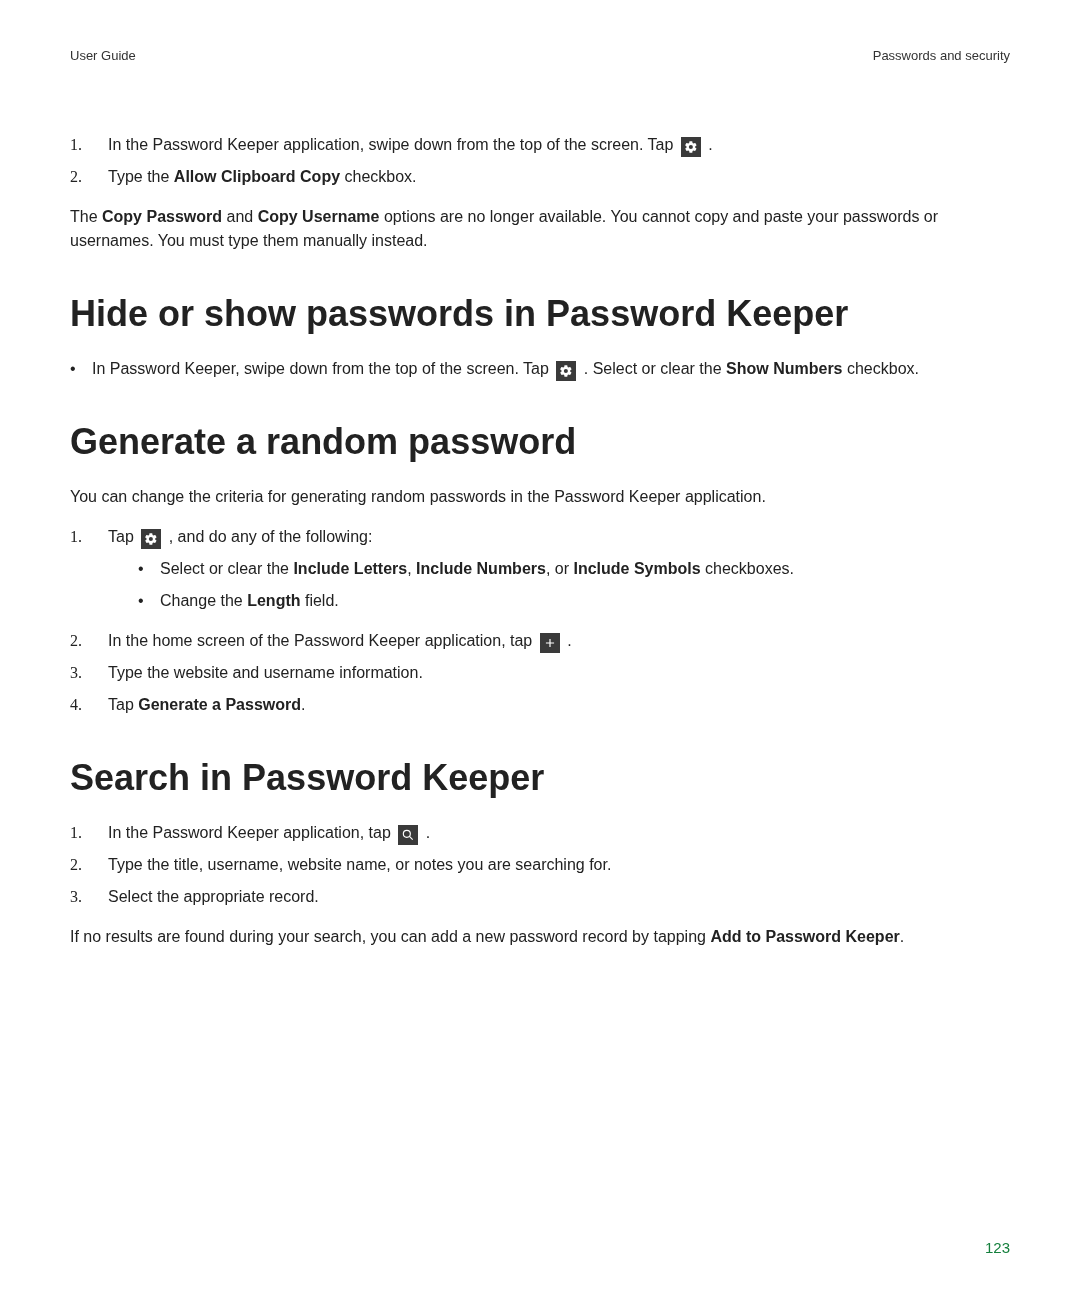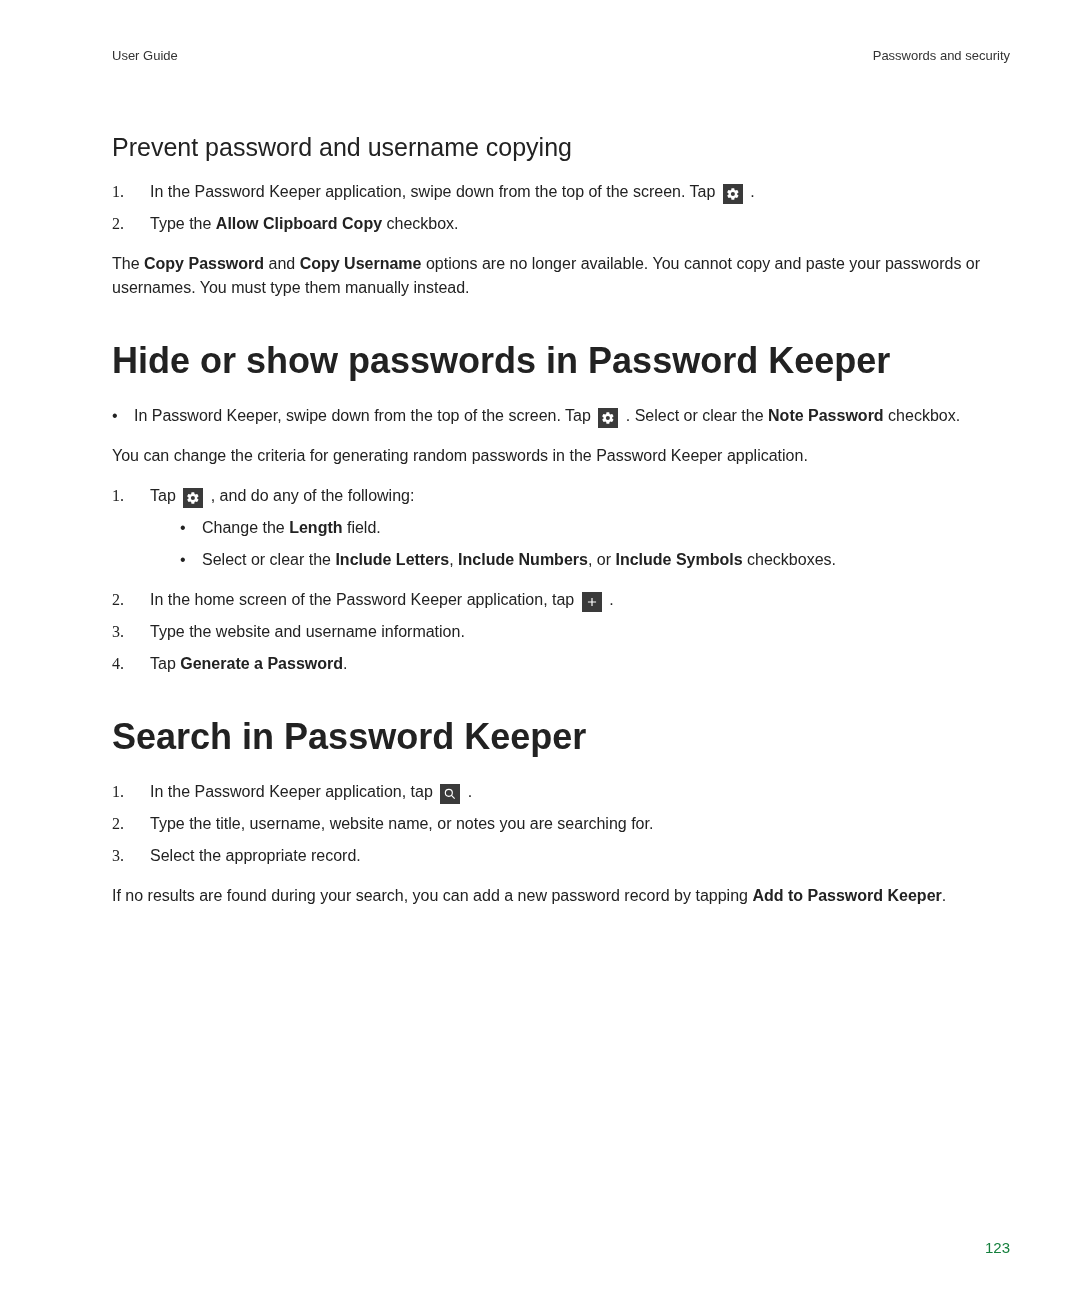--- a/index.html
+++ b/index.html
@@ -1,17 +1,17 @@
 <!DOCTYPE html>
 <html><head>
 <meta charset="utf-8">
 <style>
   * { box-sizing: border-box; margin: 0; padding: 0; }
   html, body { width: 1080px; height: 1296px; background: #fff; font-family: Arial, Helvetica, sans-serif; color: #222; }
-  .page { padding: 48px 70px 0 112px; position: relative; height: 100%; }
+  .page { padding: 48px 70px 0 70px; position: relative; height: 100%; }
   .header { display: flex; justify-content: space-between; font-size: 13px; color: #333; margin-bottom: 70px; }
   .h3 { font-size: 25px; font-weight: 400; margin-bottom: 18px; }
   .h2 { font-size: 36px; font-weight: 700; margin-top: 40px; margin-bottom: 22px; }
   .body-text { font-size: 16px; line-height: 1.5; margin-bottom: 16px; }
   ol.numbered { list-style: none; padding-left: 0; margin-bottom: 16px; }
   ol.numbered > li { display: flex; align-items: flex-start; margin-bottom: 8px; font-size: 16px; line-height: 1.5; }
   ol.numbered > li .num { width: 38px; flex-shrink: 0; font-family: Georgia, 'Times New Roman', serif; }
   ol.numbered > li .li-body { flex: 1; }
   ul.bulleted { list-style: none; padding-left: 20px; margin-bottom: 16px; }
   ul.bulleted > li { position: relative; padding-left: 22px; margin-bottom: 8px; font-size: 16px; line-height: 1.5; }
@@ -29,21 +29,20 @@
 </head>
 <body>
 
 <div class="page">
 
   <div class="header">
     <span>User Guide</span>
     <span>Passwords and security</span>
   </div>
 
-  <div class="h3">Prevent password and username copying</div>
   <ol class="numbered">
     <li>
       <span class="num">1.</span>
       <span class="li-body">
         <span>In the Password Keeper application, swipe down from the top of the screen. Tap </span>
         <span class="icon-box">
           <svg viewBox="0 0 24 24" fill="#fff">
               <path d="M19.14,12.94a7,7,0,0,0,.05-.94,7,7,0,0,0-.05-.94l2.11-1.65a.5.5,0,0,0,.12-.64l-2-3.46a.5.5,0,0,0-.61-.22l-2.49,1a7,7,0,0,0-1.63-.94l-.38-2.65A.5.5,0,0,0,13.77,2H9.77a.5.5,0,0,0-.49.42L8.9,5.07a7,7,0,0,0-1.63.94l-2.49-1a.5.5,0,0,0-.61.22l-2,3.46a.5.5,0,0,0,.12.64L4.4,11a7,7,0,0,0,0,1.88L2.29,14.53a.5.5,0,0,0-.12.64l2,3.46a.5.5,0,0,0,.61.22l2.49-1a7,7,0,0,0,1.63.94l.38,2.65a.5.5,0,0,0,.49.42h4a.5.5,0,0,0,.49-.42l.38-2.65a7,7,0,0,0,1.63-.94l2.49,1a.5.5,0,0,0,.61-.22l2-3.46a.5.5,0,0,0-.12-.64ZM11.77,15.5A3.5,3.5,0,1,1,15.27,12,3.5,3.5,0,0,1,11.77,15.5Z"></path>
             </svg>
         </span>
@@ -63,42 +62,43 @@
 
   <div class="h2">Hide or show passwords in Password Keeper</div>
   <ul class="bulleted" style="padding-left:0;">
     <li>
       <span>In Password Keeper, swipe down from the top of the screen. Tap </span>
       <span class="icon-box">
         <svg viewBox="0 0 24 24" fill="#fff">
             <path d="M19.14,12.94a7,7,0,0,0,.05-.94,7,7,0,0,0-.05-.94l2.11-1.65a.5.5,0,0,0,.12-.64l-2-3.46a.5.5,0,0,0-.61-.22l-2.49,1a7,7,0,0,0-1.63-.94l-.38-2.65A.5.5,0,0,0,13.77,2H9.77a.5.5,0,0,0-.49.42L8.9,5.07a7,7,0,0,0-1.63.94l-2.49-1a.5.5,0,0,0-.61.22l-2,3.46a.5.5,0,0,0,.12.64L4.4,11a7,7,0,0,0,0,1.88L2.29,14.53a.5.5,0,0,0-.12.64l2,3.46a.5.5,0,0,0,.61.22l2.49-1a7,7,0,0,0,1.63.94l.38,2.65a.5.5,0,0,0,.49.42h4a.5.5,0,0,0,.49-.42l.38-2.65a7,7,0,0,0,1.63-.94l2.49,1a.5.5,0,0,0,.61-.22l2-3.46a.5.5,0,0,0-.12-.64ZM11.77,15.5A3.5,3.5,0,1,1,15.27,12,3.5,3.5,0,0,1,11.77,15.5Z"></path>
           </svg>
       </span>
-      <span> . Select or clear the </span><span class="bold">Note Password</span><span> checkbox.</span>
+      <span> . Select or clear the </span><span class="bold">Show Numbers</span><span> checkbox.</span>
     </li>
   </ul>
 
+  <div class="h2">Generate a random password</div>
   <div class="body-text">You can change the criteria for generating random passwords in the Password Keeper application.</div>
   <ol class="numbered">
     <li>
       <span class="num">1.</span>
       <span class="li-body">
         <span>Tap </span>
         <span class="icon-box">
           <svg viewBox="0 0 24 24" fill="#fff">
               <path d="M19.14,12.94a7,7,0,0,0,.05-.94,7,7,0,0,0-.05-.94l2.11-1.65a.5.5,0,0,0,.12-.64l-2-3.46a.5.5,0,0,0-.61-.22l-2.49,1a7,7,0,0,0-1.63-.94l-.38-2.65A.5.5,0,0,0,13.77,2H9.77a.5.5,0,0,0-.49.42L8.9,5.07a7,7,0,0,0-1.63.94l-2.49-1a.5.5,0,0,0-.61.22l-2,3.46a.5.5,0,0,0,.12.64L4.4,11a7,7,0,0,0,0,1.88L2.29,14.53a.5.5,0,0,0-.12.64l2,3.46a.5.5,0,0,0,.61.22l2.49-1a7,7,0,0,0,1.63.94l.38,2.65a.5.5,0,0,0,.49.42h4a.5.5,0,0,0,.49-.42l.38-2.65a7,7,0,0,0,1.63-.94l2.49,1a.5.5,0,0,0,.61-.22l2-3.46a.5.5,0,0,0-.12-.64ZM11.77,15.5A3.5,3.5,0,1,1,15.27,12,3.5,3.5,0,0,1,11.77,15.5Z"></path>
             </svg>
         </span>
         <span> , and do any of the following:</span>
         <ul class="sub">
           <li>
-            <span>Change the </span><span class="bold">Length</span><span> field.</span>
+            <span>Select or clear the </span><span class="bold">Include Letters</span><span>, </span><span class="bold">Include Numbers</span><span>, or </span><span class="bold">Include Symbols</span><span> checkboxes.</span>
           </li>
           <li>
-            <span>Select or clear the </span><span class="bold">Include Letters</span><span>, </span><span class="bold">Include Numbers</span><span>, or </span><span class="bold">Include Symbols</span><span> checkboxes.</span>
+            <span>Change the </span><span class="bold">Length</span><span> field.</span>
           </li>
         </ul>
       </span>
     </li>
     <li>
       <span class="num">2.</span>
       <span class="li-body">
         <span>In the home screen of the Password Keeper application, tap </span>
         <span class="icon-box">
           <svg viewBox="0 0 24 24" fill="#fff">

